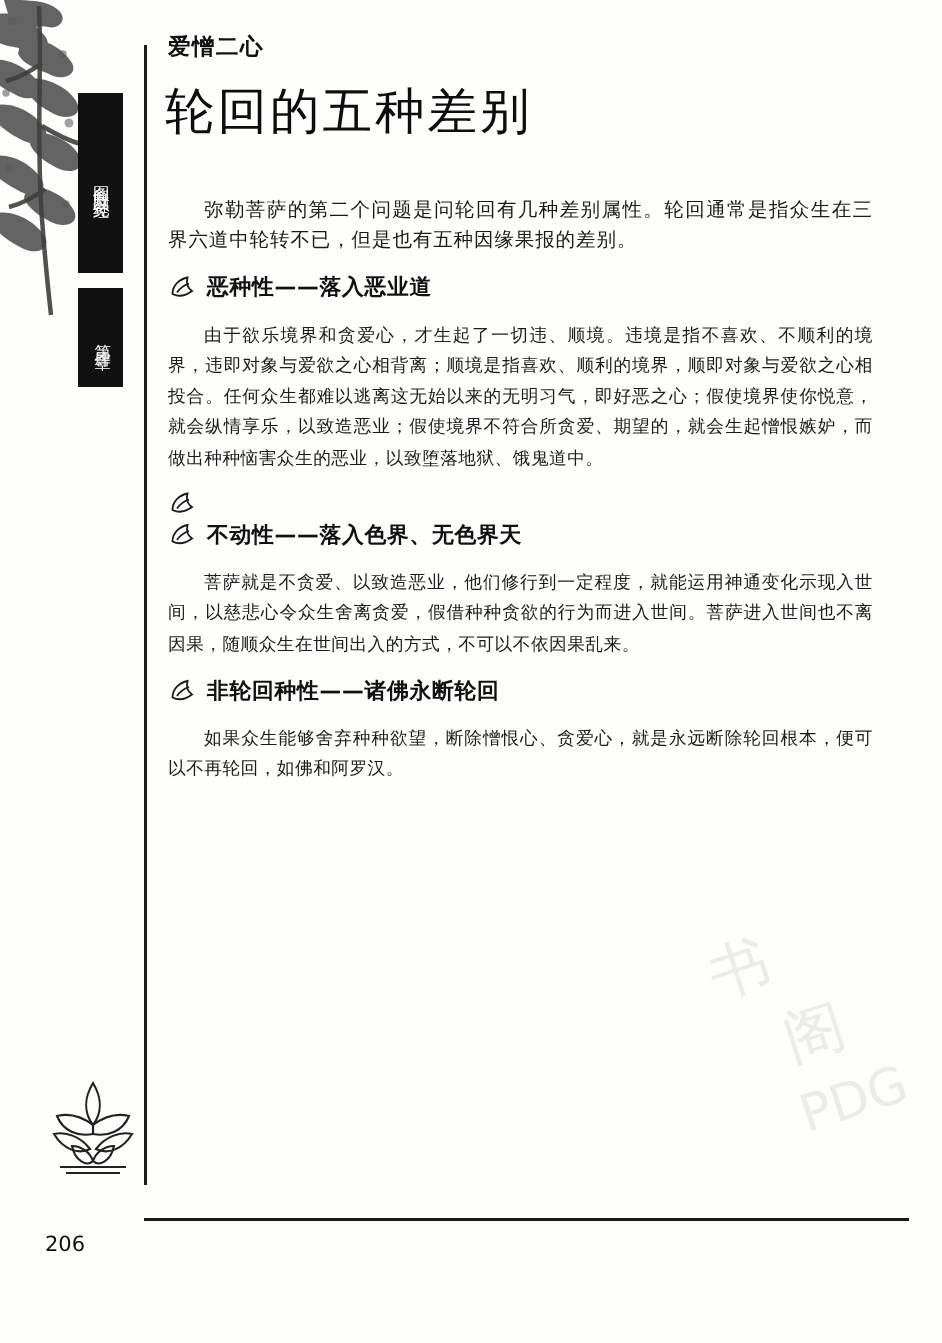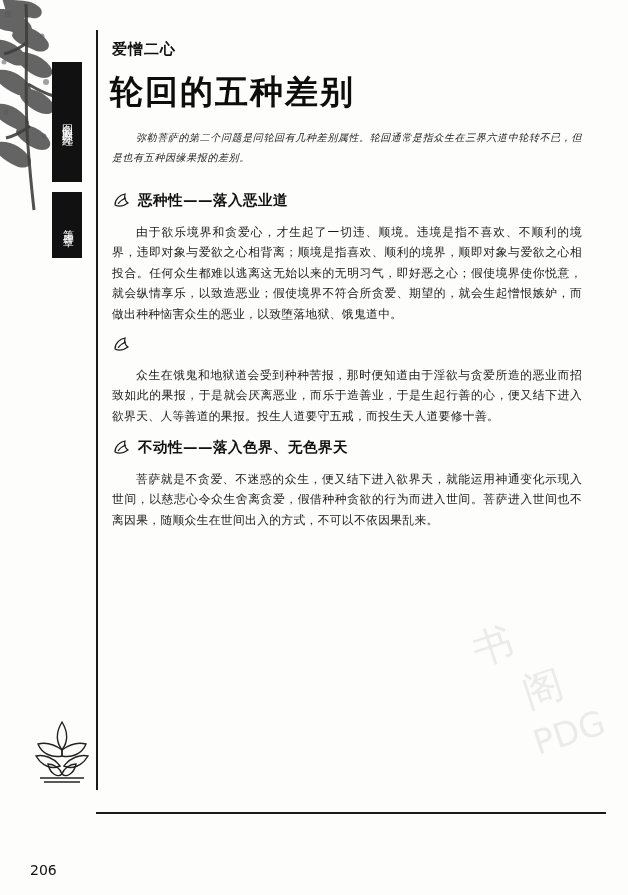--- a/index.html
+++ b/index.html
@@ -96,56 +96,55 @@
     left: 30px;
     top: 716px;
     width: 64px;
     height: 72px;
   }
 
   
   .kicker {
     position: absolute;
     left: 112px;
-    top: 40px;
+    top: 22px;
     font-family: "DejaVu Sans", sans-serif;
     font-weight: bold;
     font-size: 15px;
     letter-spacing: 1px;
     color: #111;
   }
   .title {
     position: absolute;
     left: 110px;
-    top: 70px;
-    font-family: "DejaVu Sans", sans-serif;
-    font-weight: bold;
+    top: 52px;
+    font-family: "DejaVu Sans", sans-serif;
+    font-weight: normal;
     font-size: 33px;
     letter-spacing: 2px;
     color: #0d0d0d;
   }
 
   
   .content {
     position: absolute;
     left: 112px;
     top: 118px;
     width: 470px;
   }
 
   .lede {
-    font-size: 10px;
+    font-size: 13px;
     line-height: 20px;
     color: #1a1a1a;
     text-align: justify;
     text-indent: 24px;
     letter-spacing: .6px;
-    font-style: italic;
     font-family: "DejaVu Serif", serif;
-    margin-bottom: 23px;
+    margin-bottom: 11px;
   }
 
   .section {
     margin-top: 0;
   }
   .sec-head {
     display: flex;
     align-items: center;
     gap: 7px;
     margin-bottom: 3px;
@@ -188,21 +187,21 @@
     position: absolute;
     left: 96px;
     top: 812px;
     width: 510px;
     height: 2px;
     background: #1a1a1a;
   }
   .folio {
     position: absolute;
     left: 30px;
-    top: 862px;
+    top: 822px;
     font-size: 14px;
     font-family: "DejaVu Sans", sans-serif;
     color: #111;
   }
 </style>
 </head>
 <body>
 
 <div class="page">
 
@@ -290,38 +289,49 @@
 
     <div class="section">
       <div class="sec-head">
         <svg class="sec-icon" viewBox="0 0 19 17">
           <g stroke="#1a1a1a" stroke-width="1.2" fill="none">
             <path d="M3 13 C3 7 8 3 13 2 C12 6 13 9 16 11 C12 14 7 15 3 13 Z"></path>
             <path d="M6 12 C8 9 11 7 14 6"></path>
           </g>
         </svg>
       </div>
-      <p class="sec-body">众生在饿鬼和地狱道会受到种种苦报，那时便知道由于淫欲与贪爱所造的恶业而招致如此的果报，于是就会厌离恶业，而乐于造善业，于是生起行善的心，便又结下进入欲界天、人等善道的果报。投生人道要守五戒，而投生天人道要修十善。</p>
     </div>
 
     <div class="section">
       <div class="sec-head">
         <svg class="sec-icon" viewBox="0 0 19 17">
           <g stroke="#1a1a1a" stroke-width="1.2" fill="none">
             <path d="M3 13 C3 7 8 3 13 2 C12 6 13 9 16 11 C12 14 7 15 3 13 Z"></path>
             <path d="M6 12 C8 9 11 7 14 6"></path>
           </g>
         </svg>
         <div class="sec-title">不动性——落入色界、无色界天</div>
       </div>
     </div>
 
     <div class="section">
-      <p class="sec-body">菩萨就是不贪爱、不迷惑的众生，便又结下进入欲界天，就能运用神通变化示现入世间，以慈悲心令众生舍离贪爱，假借种种贪欲的行为而进入世间。菩萨进入世间也不离因果，随顺众生在世间出入的方式，不可以不依因果乱来。</p>
-    </div>
-
+      <p class="sec-body">菩萨就是不贪爱、以致造恶业，他们修行到一定程度，就能运用神通变化示现入世间，以慈悲心令众生舍离贪爱，假借种种贪欲的行为而进入世间。菩萨进入世间也不离因果，随顺众生在世间出入的方式，不可以不依因果乱来。</p>
+    </div>
+
+    <div class="section">
+      <div class="sec-head">
+        <svg class="sec-icon" viewBox="0 0 19 17">
+          <g stroke="#1a1a1a" stroke-width="1.2" fill="none">
+            <path d="M3 13 C3 7 8 3 13 2 C12 6 13 9 16 11 C12 14 7 15 3 13 Z"></path>
+            <path d="M6 12 C8 9 11 7 14 6"></path>
+          </g>
+        </svg>
+        <div class="sec-title">非轮回种性——诸佛永断轮回</div>
+      </div>
+      <p class="sec-body">如果众生能够舍弃种种欲望，断除憎恨心、贪爱心，就是永远断除轮回根本，便可以不再轮回，如佛和阿罗汉。</p>
+    </div>
 
   </div>
 
   <div class="footrule"></div>
   <div class="folio">206</div>
 
 </div>
 
 </body></html>

